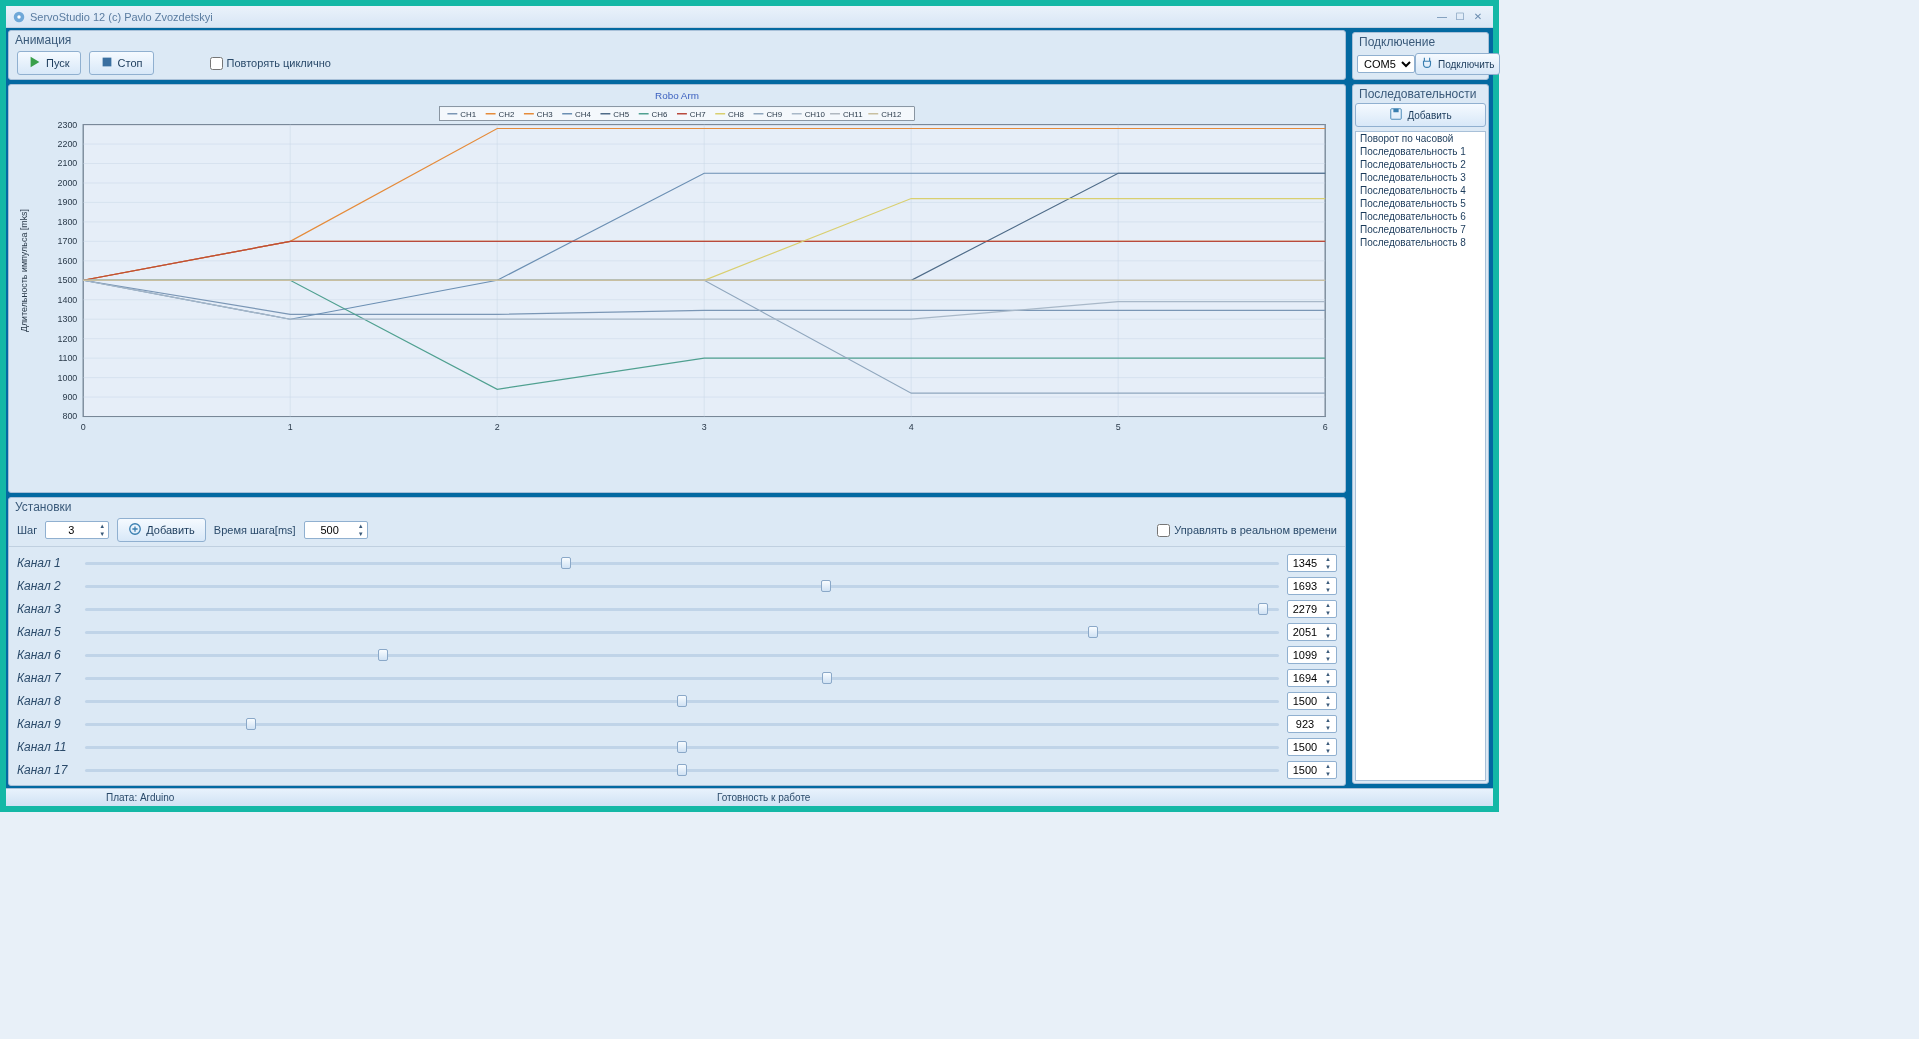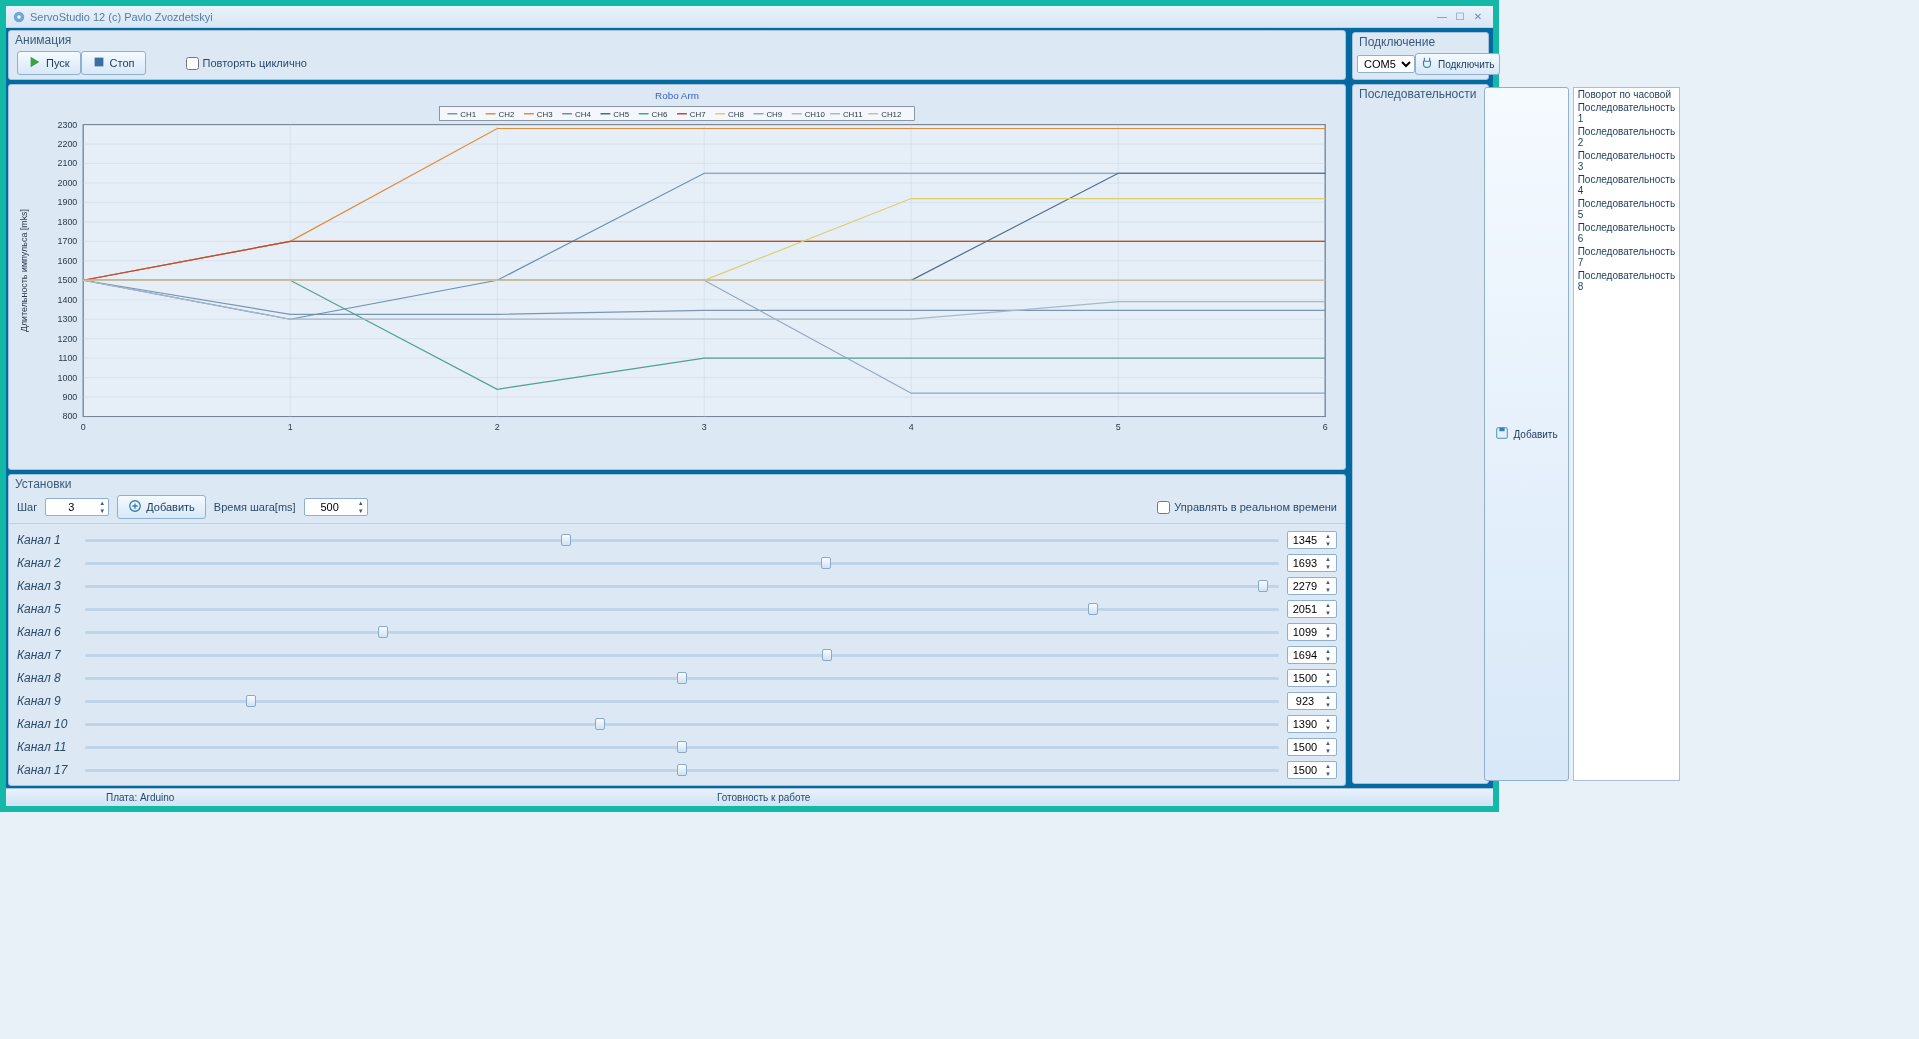--- a/index.html
+++ b/index.html
@@ -10,21 +10,21 @@
 .titlebar .spacer { flex: 1; }
 .titlebar .winbtn { width: 18px; height: 14px; display: inline-flex; align-items: center; justify-content: center; color: #6a8caf; cursor: pointer; font-size: 10px; }
 .menubar { height: 20px; background: #e3eefa; display: flex; align-items: center; padding: 0 4px; border-bottom: 1px solid #c0d0e0; }
 .menubar .menuitem { padding: 2px 8px; color: #2a4a6a; cursor: pointer; }
 .main { flex: 1; display: flex; }
 .left { flex: 1; display: flex; flex-direction: column; }
 .right { width: 145px; display: flex; flex-direction: column; padding: 2px; }
 .panel { border: 1px solid #a8c0d8; border-radius: 3px; margin: 2px; background: #dce9f5; }
 .panel-title { font-size: 12px; color: #3a5a7a; padding: 2px 6px 0 6px; }
 .panel-body { padding: 4px; }
-.anim-panel { display: flex; align-items: center; padding: 4px 8px; }
+.anim-panel { display: flex; align-items: center; gap: 8px; padding: 4px 8px; }
 .btn { background: linear-gradient(#f5faff,#d8e8f8); border: 1px solid #90b0d0; border-radius: 3px; padding: 3px 10px; cursor: pointer; display: inline-flex; align-items: center; gap: 4px; color: #1a3a5a; font-size: 11px; }
 .play-icon svg, .stop-icon svg, .add-icon svg, .disk-icon svg, .plug-icon svg { width: 14px; height: 14px; }
 .chk { display: inline-flex; align-items: center; gap: 4px; color: #2a4a6a; }
 .chk input { width: 13px; height: 13px; }
 .chart-area { flex: 1; position: relative; background: #dce9f5; margin: 2px; border: 1px solid #a8c0d8; border-radius: 3px; overflow: hidden; }
 .chart-svg { position: absolute; inset: 0; }
 .settings-panel { }
 .settings-row1 { display: flex; align-items: center; gap: 8px; padding: 4px 8px; border-bottom: 1px solid #c0d0e0; }
 .label { color: #2a4a6a; }
 .spinner { display: inline-flex; align-items: center; border: 1px solid #90b0d0; background: #fff; border-radius: 2px; height: 18px; }
@@ -324,34 +324,20 @@
               </div>
               <span class="spinner valbox">
                 <input value="923" style="width: 34px;">
                 <span class="arrows">
                   <span>▲</span>
                   <span>▼</span>
                 </span>
               </span>
             </div>
             <div class="channel-row">
-              <div class="chlabel">Канал 10</div>
-              <div class="slider">
-                <div class="track"></div>
-                <div class="thumb" style="left: calc(43.125% - 5px);"></div>
-              </div>
-              <span class="spinner valbox">
-                <input value="1390" style="width: 34px;">
-                <span class="arrows">
-                  <span>▲</span>
-                  <span>▼</span>
-                </span>
-              </span>
-            </div>
-            <div class="channel-row">
               <div class="chlabel">Канал 11</div>
               <div class="slider">
                 <div class="track"></div>
                 <div class="thumb" style="left: calc(50% - 5px);"></div>
               </div>
               <span class="spinner valbox">
                 <input value="1500" style="width: 34px;">
                 <span class="arrows">
                   <span>▲</span>
                   <span>▼</span>
@@ -382,21 +368,21 @@
         <div class="panel-body">
           <select id="port-select"><option>COM1</option><option>COM2</option><option>COM3</option><option>COM4</option><option selected="">COM5</option></select>
           <button class="btn" style="font-size:10px;padding:2px 4px">
             <span class="plug-icon"><svg viewBox="0 0 16 16">
                   <path d="M5 2v4M11 2v4M4 6h8v3a4 4 0 01-8 0V6z" fill="none" stroke="#3a7fb0" stroke-width="1.3"></path>
                 </svg></span>
             <span>Подключить</span>
           </button>
         </div>
       </div>
-      <div class="panel seq-panel" style="display:flex;flex-direction:row;flex:1">
+      <div class="panel seq-panel" style="display:flex;flex-direction:column;flex:1">
         <div class="panel-title">Последовательности</div>
         <div class="add-btn-row">
           <button class="btn">
             <span class="disk-icon"><svg viewBox="0 0 16 16">
                   <rect x="2" y="2" width="12" height="12" rx="1" fill="none" stroke="#3a7fb0"></rect>
                   <rect x="5" y="2" width="6" height="4" fill="#3a7fb0"></rect>
                 </svg></span>
             <span>Добавить</span>
           </button>
         </div>

